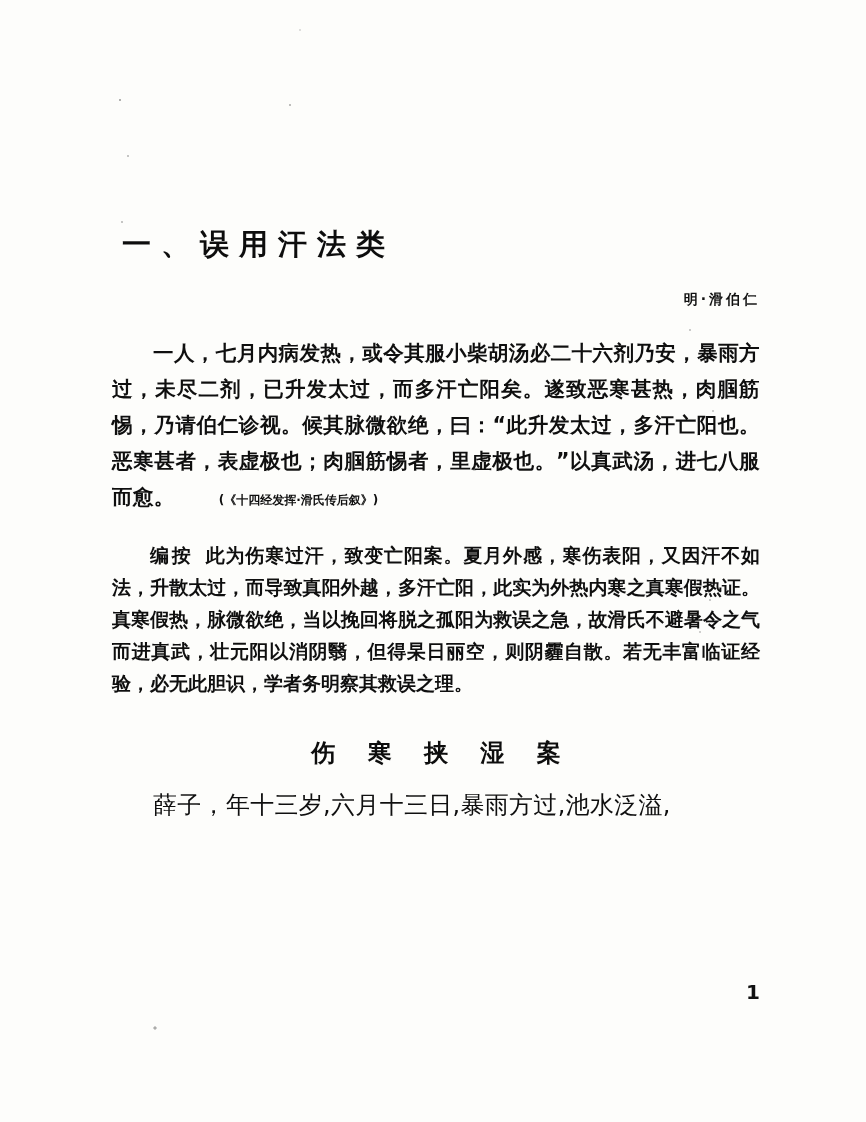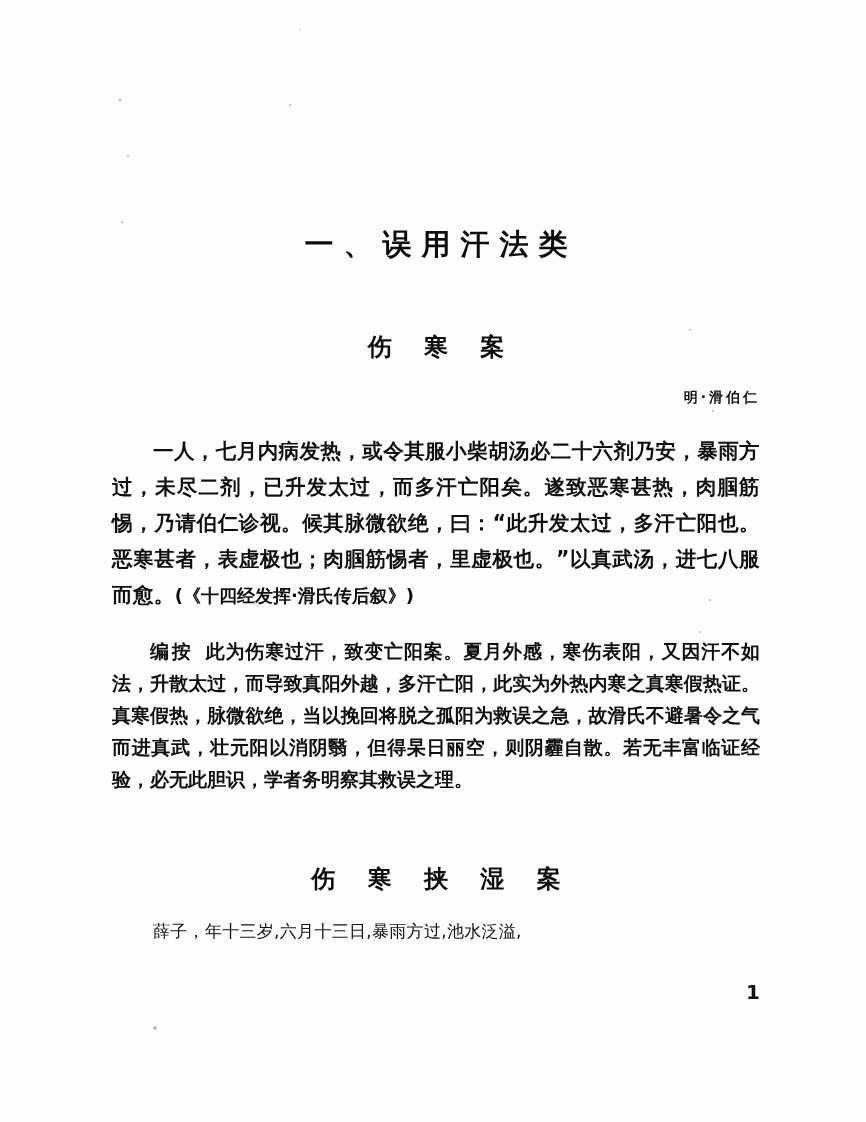--- a/index.html
+++ b/index.html
@@ -35,39 +35,39 @@
       #fdfdfb;
   }
   .content {
     position: absolute;
     left: 112px;
     top: 0;
     width: 648px;
   }
   .chapter-title {
     margin-top: 225px;
-    text-align: center;
+    text-align: left;
     font-family: Liberation Mono, monospace;
     font-weight: bold;
     font-size: 29px;
     letter-spacing: 10px;
     color: #0d0d0d;
     text-indent: 10px;
   }
   .case-title {
     margin-top: 66px;
     text-align: center;
     font-weight: bold;
     font-size: 24px;
     letter-spacing: 12px;
     text-indent: 12px;
     color: #0d0d0d;
   }
   .case-title.second {
-    margin-top: 68px;
+    margin-top: 38px;
   }
   .attribution {
     margin-top: 26px;
     text-align: right;
     font-weight: bold;
     font-size: 14px;
     letter-spacing: 3px;
     color: #111;
   }
   .body-text {
@@ -75,41 +75,42 @@
     font-size: 20.5px;
     line-height: 36px;
     text-align: justify;
     text-justify: inter-character;
     letter-spacing: 0.4px;
     font-weight: bold;
     color: #0f0f0f;
     text-indent: 41px;
   }
   .body-text .src {
-    font-size: 18px;
+    font-size: 12px;
     font-weight: bold;
     letter-spacing: 0px;
+    margin-left: 44px;
   }
   .commentary {
     margin-top: 15px;
     font-size: 19px;
     line-height: 32px;
     text-align: justify;
     text-justify: inter-character;
     font-weight: bold;
     color: #0f0f0f;
     text-indent: 38px;
   }
   .commentary .lead {
     letter-spacing: 2px;
     margin-right: 12px;
   }
   .tail-line {
     margin-top: 10px;
-    font-size: 17px;
+    font-size: 24px;
     line-height: 34px;
     letter-spacing: 0.3px;
     color: #0f0f0f;
     text-indent: 41px;
   }
   .page-number {
     position: absolute;
     right: 106px;
     top: 980px;
     font-size: 20px;
@@ -118,21 +119,20 @@
   }
 </style>
 </head>
 <body>
 
 <div class="page">
   <div class="content">
 
     <h1 class="chapter-title">一、误用汗法类</h1>
 
-    <h2 class="case-title">伤 寒 案</h2>
 
     <div class="attribution">明·滑伯仁</div>
 
     <p class="body-text">
       <span>一人，七月内病发热，或令其服小柴胡汤必二十六剂乃安，暴雨方过，未尽二剂，已升发太过，而多汗亡阳矣。遂致恶寒甚热，肉腘筋惕，乃请伯仁诊视。候其脉微欲绝，曰：“此升发太过，多汗亡阳也。恶寒甚者，表虚极也；肉腘筋惕者，里虚极也。”以真武汤，进七八服而愈。</span><span class="src">(《十四经发挥·滑氏传后叙》)</span>
     </p>
 
     <p class="commentary">
       <span class="lead">编按</span><span>此为伤寒过汗，致变亡阳案。夏月外感，寒伤表阳，又因汗不如法，升散太过，而导致真阳外越，多汗亡阳，此实为外热内寒之真寒假热证。真寒假热，脉微欲绝，当以挽回将脱之孤阳为救误之急，故滑氏不避暑令之气而进真武，壮元阳以消阴翳，但得杲日丽空，则阴霾自散。若无丰富临证经验，必无此胆识，学者务明察其救误之理。</span>
     </p>

